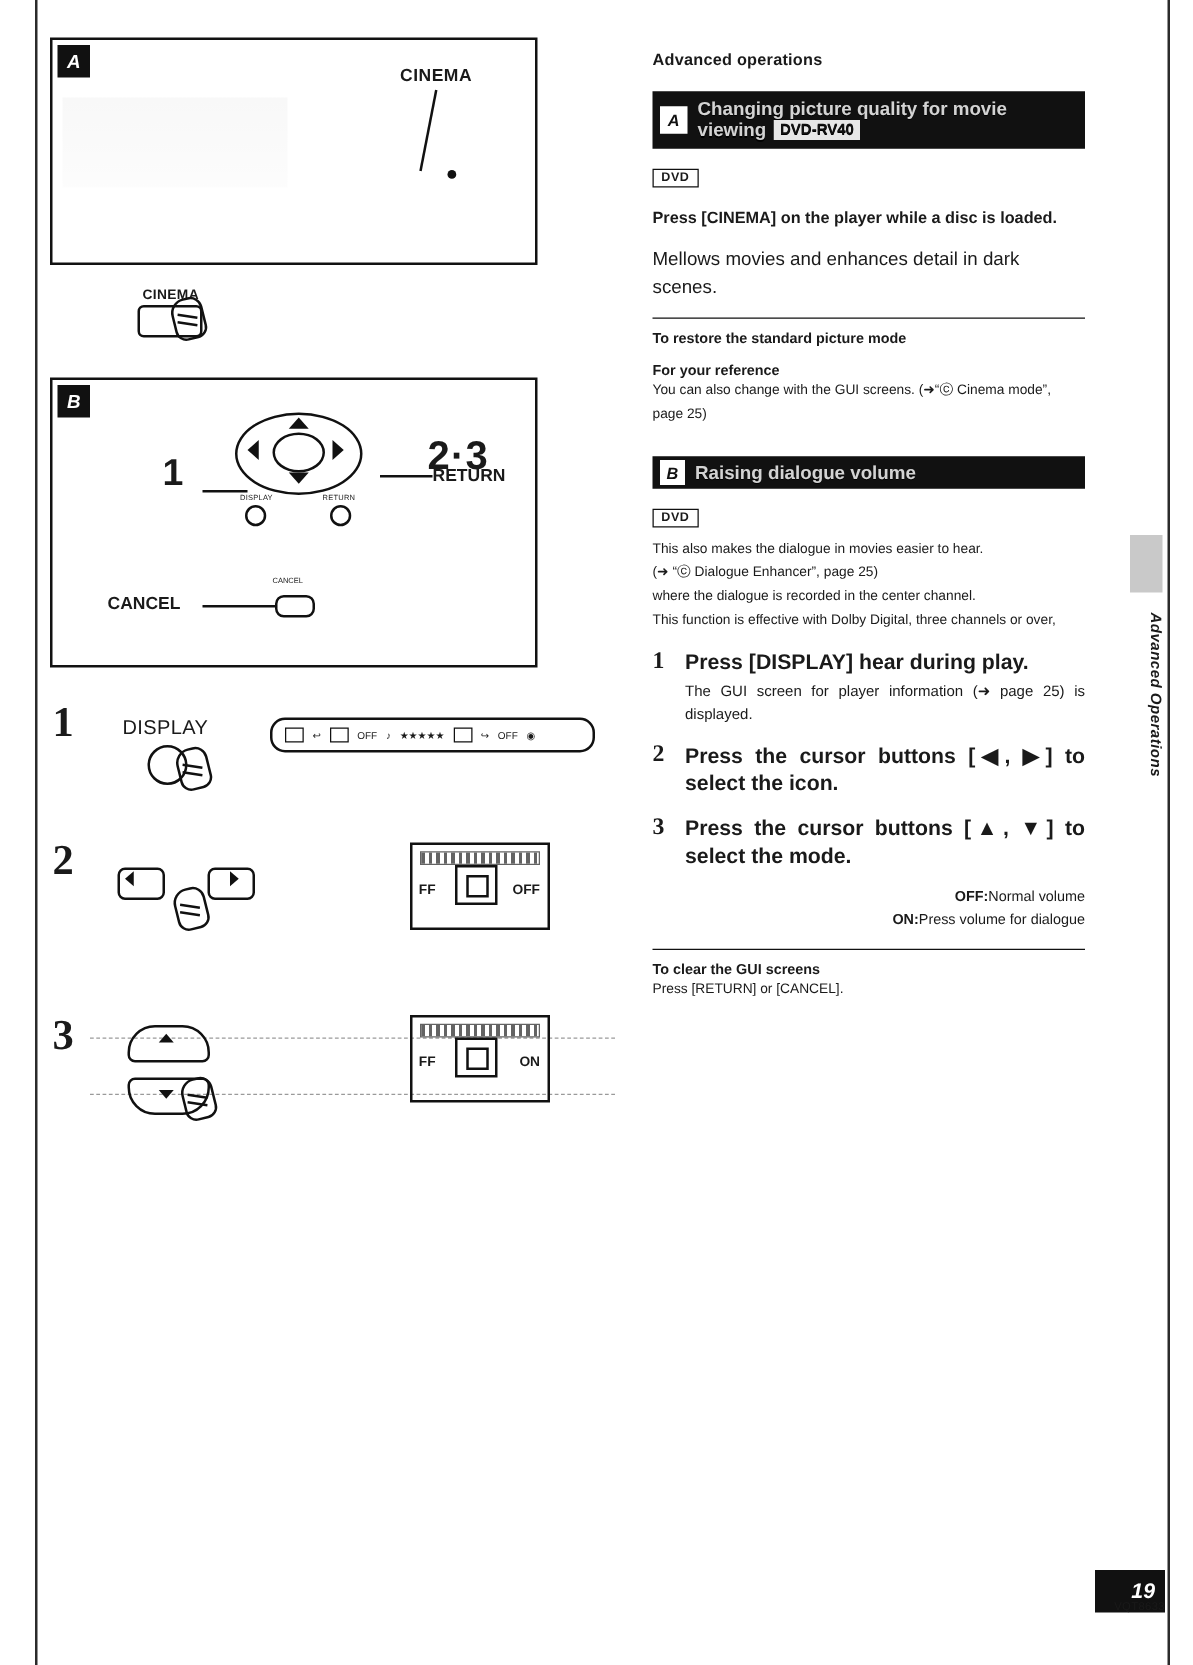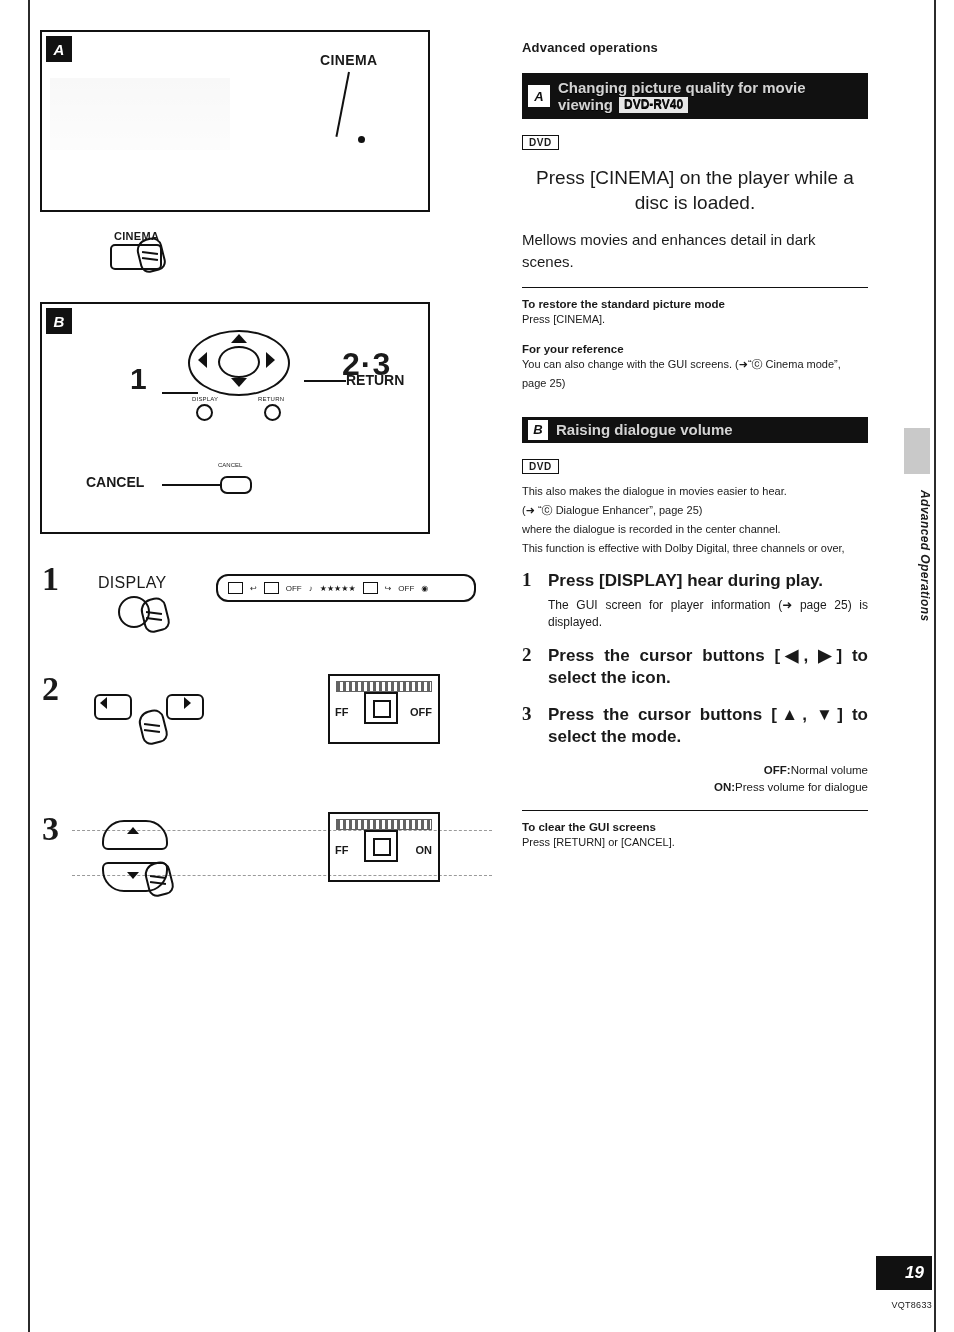--- a/index.html
+++ b/index.html
@@ -442,25 +442,24 @@
   .dvd-chip {
     display: inline-block;
     border: 1.5px solid #111;
     font-size: 10px;
     font-weight: bold;
     padding: 1px 6px;
     letter-spacing: .5px;
     margin: 8px 0 10px 0;
   }
   .h-head {
-    font-size: 19px;
-    font-weight: normal;
+    font-size: 13px;
+    font-weight: bold;
     line-height: 1.3;
     margin: 6px 0 14px 0;
-    text-align: center;
   }
   .p {
     font-size: 15px;
     line-height: 1.45;
     margin: 0 0 3px 0;
   }
   .p-small {
     font-size: 11px;
     line-height: 1.45;
     margin: 0 0 3px 0;
@@ -550,21 +549,21 @@
     justify-content: flex-end;
     padding-right: 8px;
     box-sizing: border-box;
     font-size: 17px;
     font-style: italic;
     font-weight: bold;
   }
   .vqt {
     position: absolute;
     right: 22px;
-    bottom: 22px;
+    bottom: 42px;
     font-size: 9px;
     letter-spacing: .3px;
   }
 </style>
 </head>
 <body>
 
 <div class="page">
 
   <div class="left-rule"></div>
@@ -710,21 +709,20 @@
 
     <div class="dvd-chip">DVD</div>
 
     <div class="h-head">Press [CINEMA] on the player while a disc is loaded.</div>
 
     <div class="p">Mellows movies and enhances detail in dark scenes.</div>
 
     <div class="rule"></div>
 
     <div class="b-head">To restore the standard picture mode</div>
-    <div class="p-small">Press [CINEMA].</div>
 
     <div style="height:12px"></div>
 
     <div class="b-head">For your reference</div>
     <div class="p-small">You can also change with the GUI screens. (➜“ⓒ Cinema mode”,</div>
     <div class="p-small">page 25)</div>
 
     <div style="height:22px"></div>
 
     

